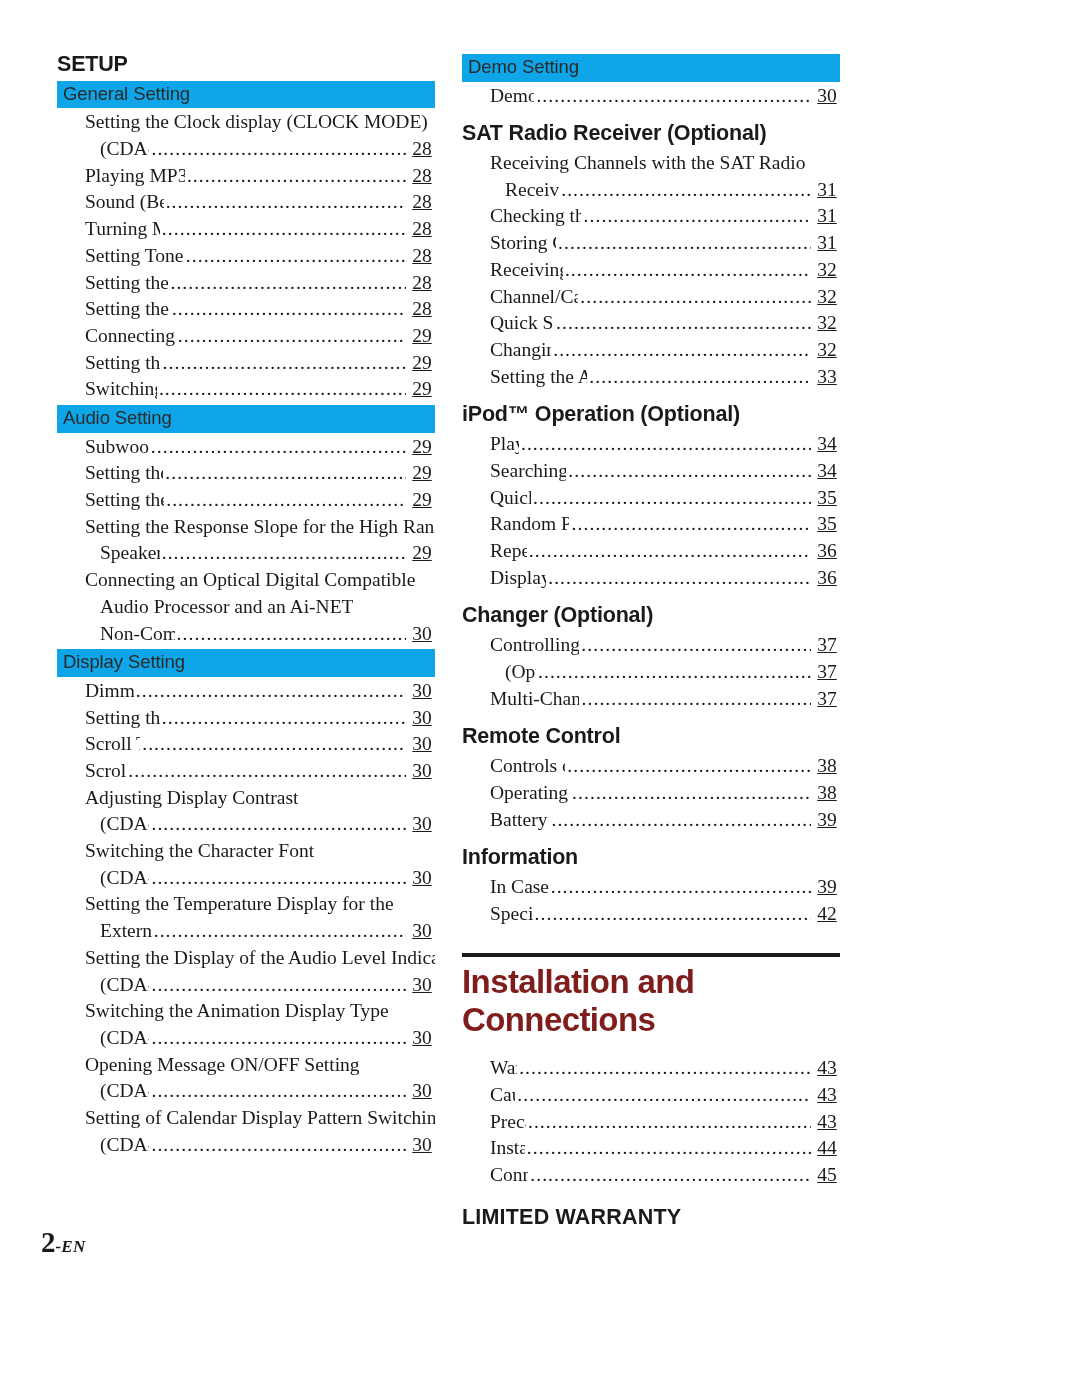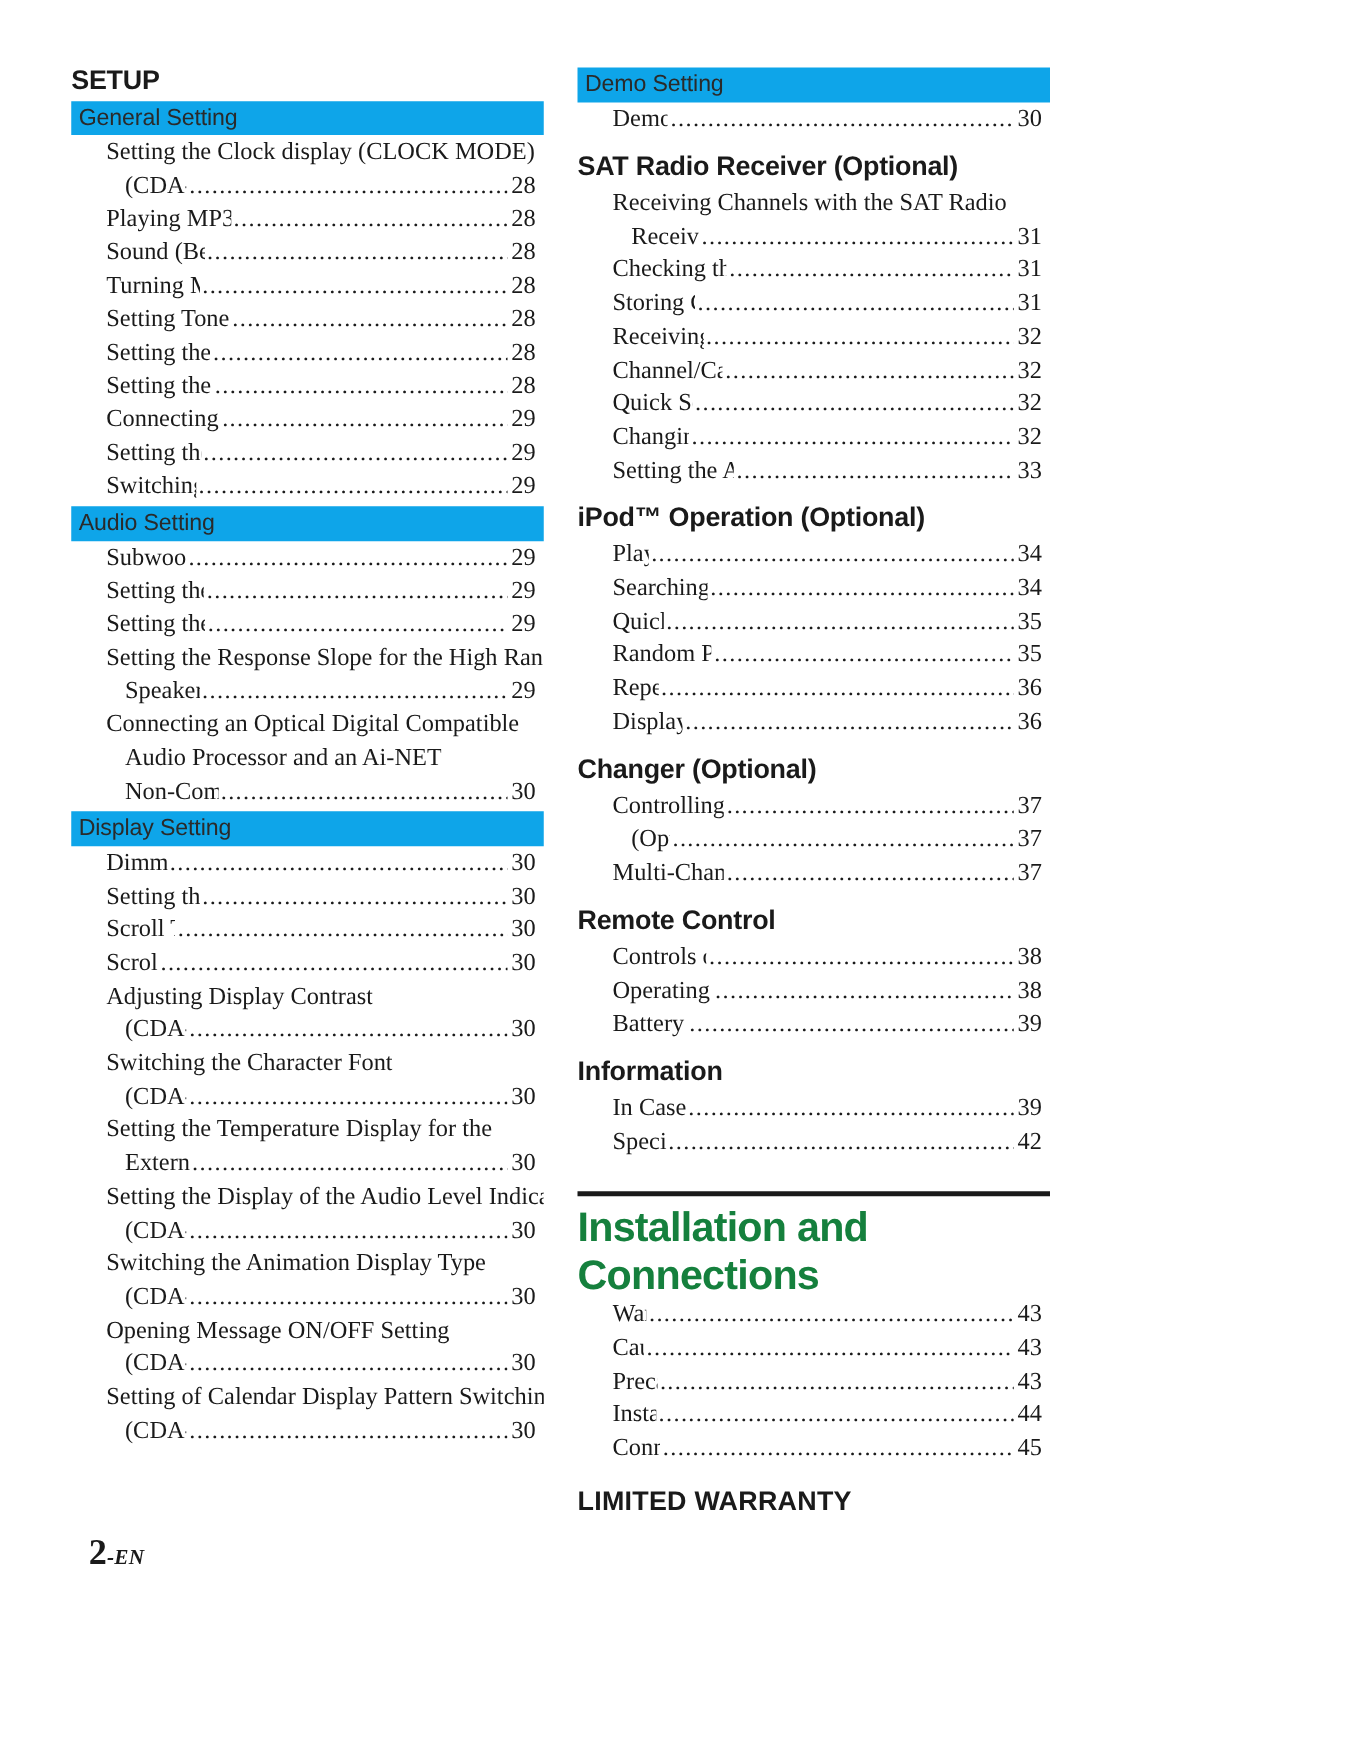--- a/index.html
+++ b/index.html
@@ -74,54 +74,55 @@
     flex: 1 1 auto;
     overflow: hidden;
     white-space: nowrap;
     font-size: 19.5px;
     letter-spacing: 1.1px;
     margin: 0 1px 0 2px;
     color: #1a1a1a;
   }
   .toc-pg {
     flex: 0 0 auto;
-    text-align: left;
+    text-align: center;
     min-width: 26px;
     padding-left: 2px;
+    text-decoration: underline;
   }
 
   
   .banner-rule {
     height: 4px;
     background: #1a1a1a;
     margin: 26px 0 6px 0;
   }
   .banner-title {
     font-family: "Liberation Sans", sans-serif;
     font-weight: bold;
     font-size: 33px;
     letter-spacing: -0.6px;
-    color: #15803d;
+    color: #7f1d1d;
     line-height: 1.15;
-    margin-bottom: 0;
+    margin-bottom: 16px;
   }
 
   .warranty {
     font-family: "Liberation Sans", sans-serif;
     font-weight: bold;
     font-size: 21.5px;
     letter-spacing: 0.2px;
     color: #1a1a1a;
     margin-top: 16px;
   }
 
   
   .folio {
     position: absolute;
-    left: 71px;
+    left: 41px;
     top: 1228px;
     line-height: 1;
   }
   .folio-num {
     font-family: "Liberation Serif", serif;
     font-weight: bold;
     font-size: 29px;
     color: #1a1a1a;
   }
   .folio-suffix {

